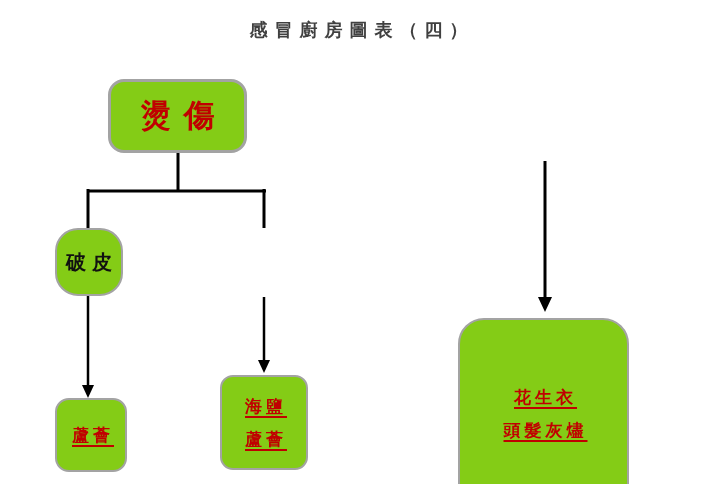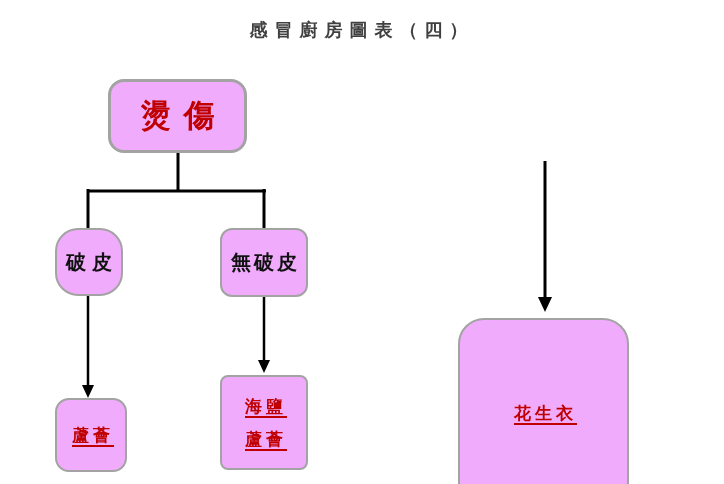--- a/index.html
+++ b/index.html
@@ -21,21 +21,21 @@
     left: 0;
     width: 724px;
     text-align: center;
     font-size: 18px;
     font-weight: bold;
     color: #404040;
     letter-spacing: 7px;
   }
   .node {
     position: absolute;
-    background: #f0abfc;
+    background: #84cc16;
     border: 2px solid #a3a3a3;
     box-sizing: border-box;
     display: flex;
     flex-direction: column;
     align-items: center;
     justify-content: center;
     text-align: center;
   }
   .node.thick { border-width: 3px; }
   .big-label {
@@ -117,30 +117,28 @@
 
   <div class="node thick" style="left:108px; top:79px; width:139px; height:74px; border-radius:16px;">
     <span class="big-label red">燙傷</span>
   </div>
 
 
   <div class="node" style="left:55px; top:228px; width:68px; height:68px; border-radius:23px;">
     <span class="mid-label">破皮</span>
   </div>
 
-  <div class="node" style="left:220px; top:228px; width:88px; height:69px; border-radius:12px;">
-    <span class="mid-label" style="letter-spacing:3px; padding-left:3px;">無破皮</span>
-  </div>
 
   <div class="node" style="left:55px; top:398px; width:72px; height:74px; border-radius:14px;">
     <span class="remedy u red">蘆薈</span>
   </div>
 
-  <div class="node gap12" style="left:220px; top:375px; width:88px; height:95px; border-radius:8px;">
+  <div class="node gap12" style="left:220px; top:375px; width:88px; height:95px; border-radius:13px;">
     <span class="remedy u red">海鹽</span>
     <span class="remedy u red">蘆薈</span>
   </div>
 
   <div class="node gap12" style="left:458px; top:318px; width:171px; height:191px; border-radius:26px;">
     <span class="remedy u red">花生衣</span>
+    <span class="remedy u red">頭髮灰燼</span>
   </div>
 
 </div>
 
 </body></html>

